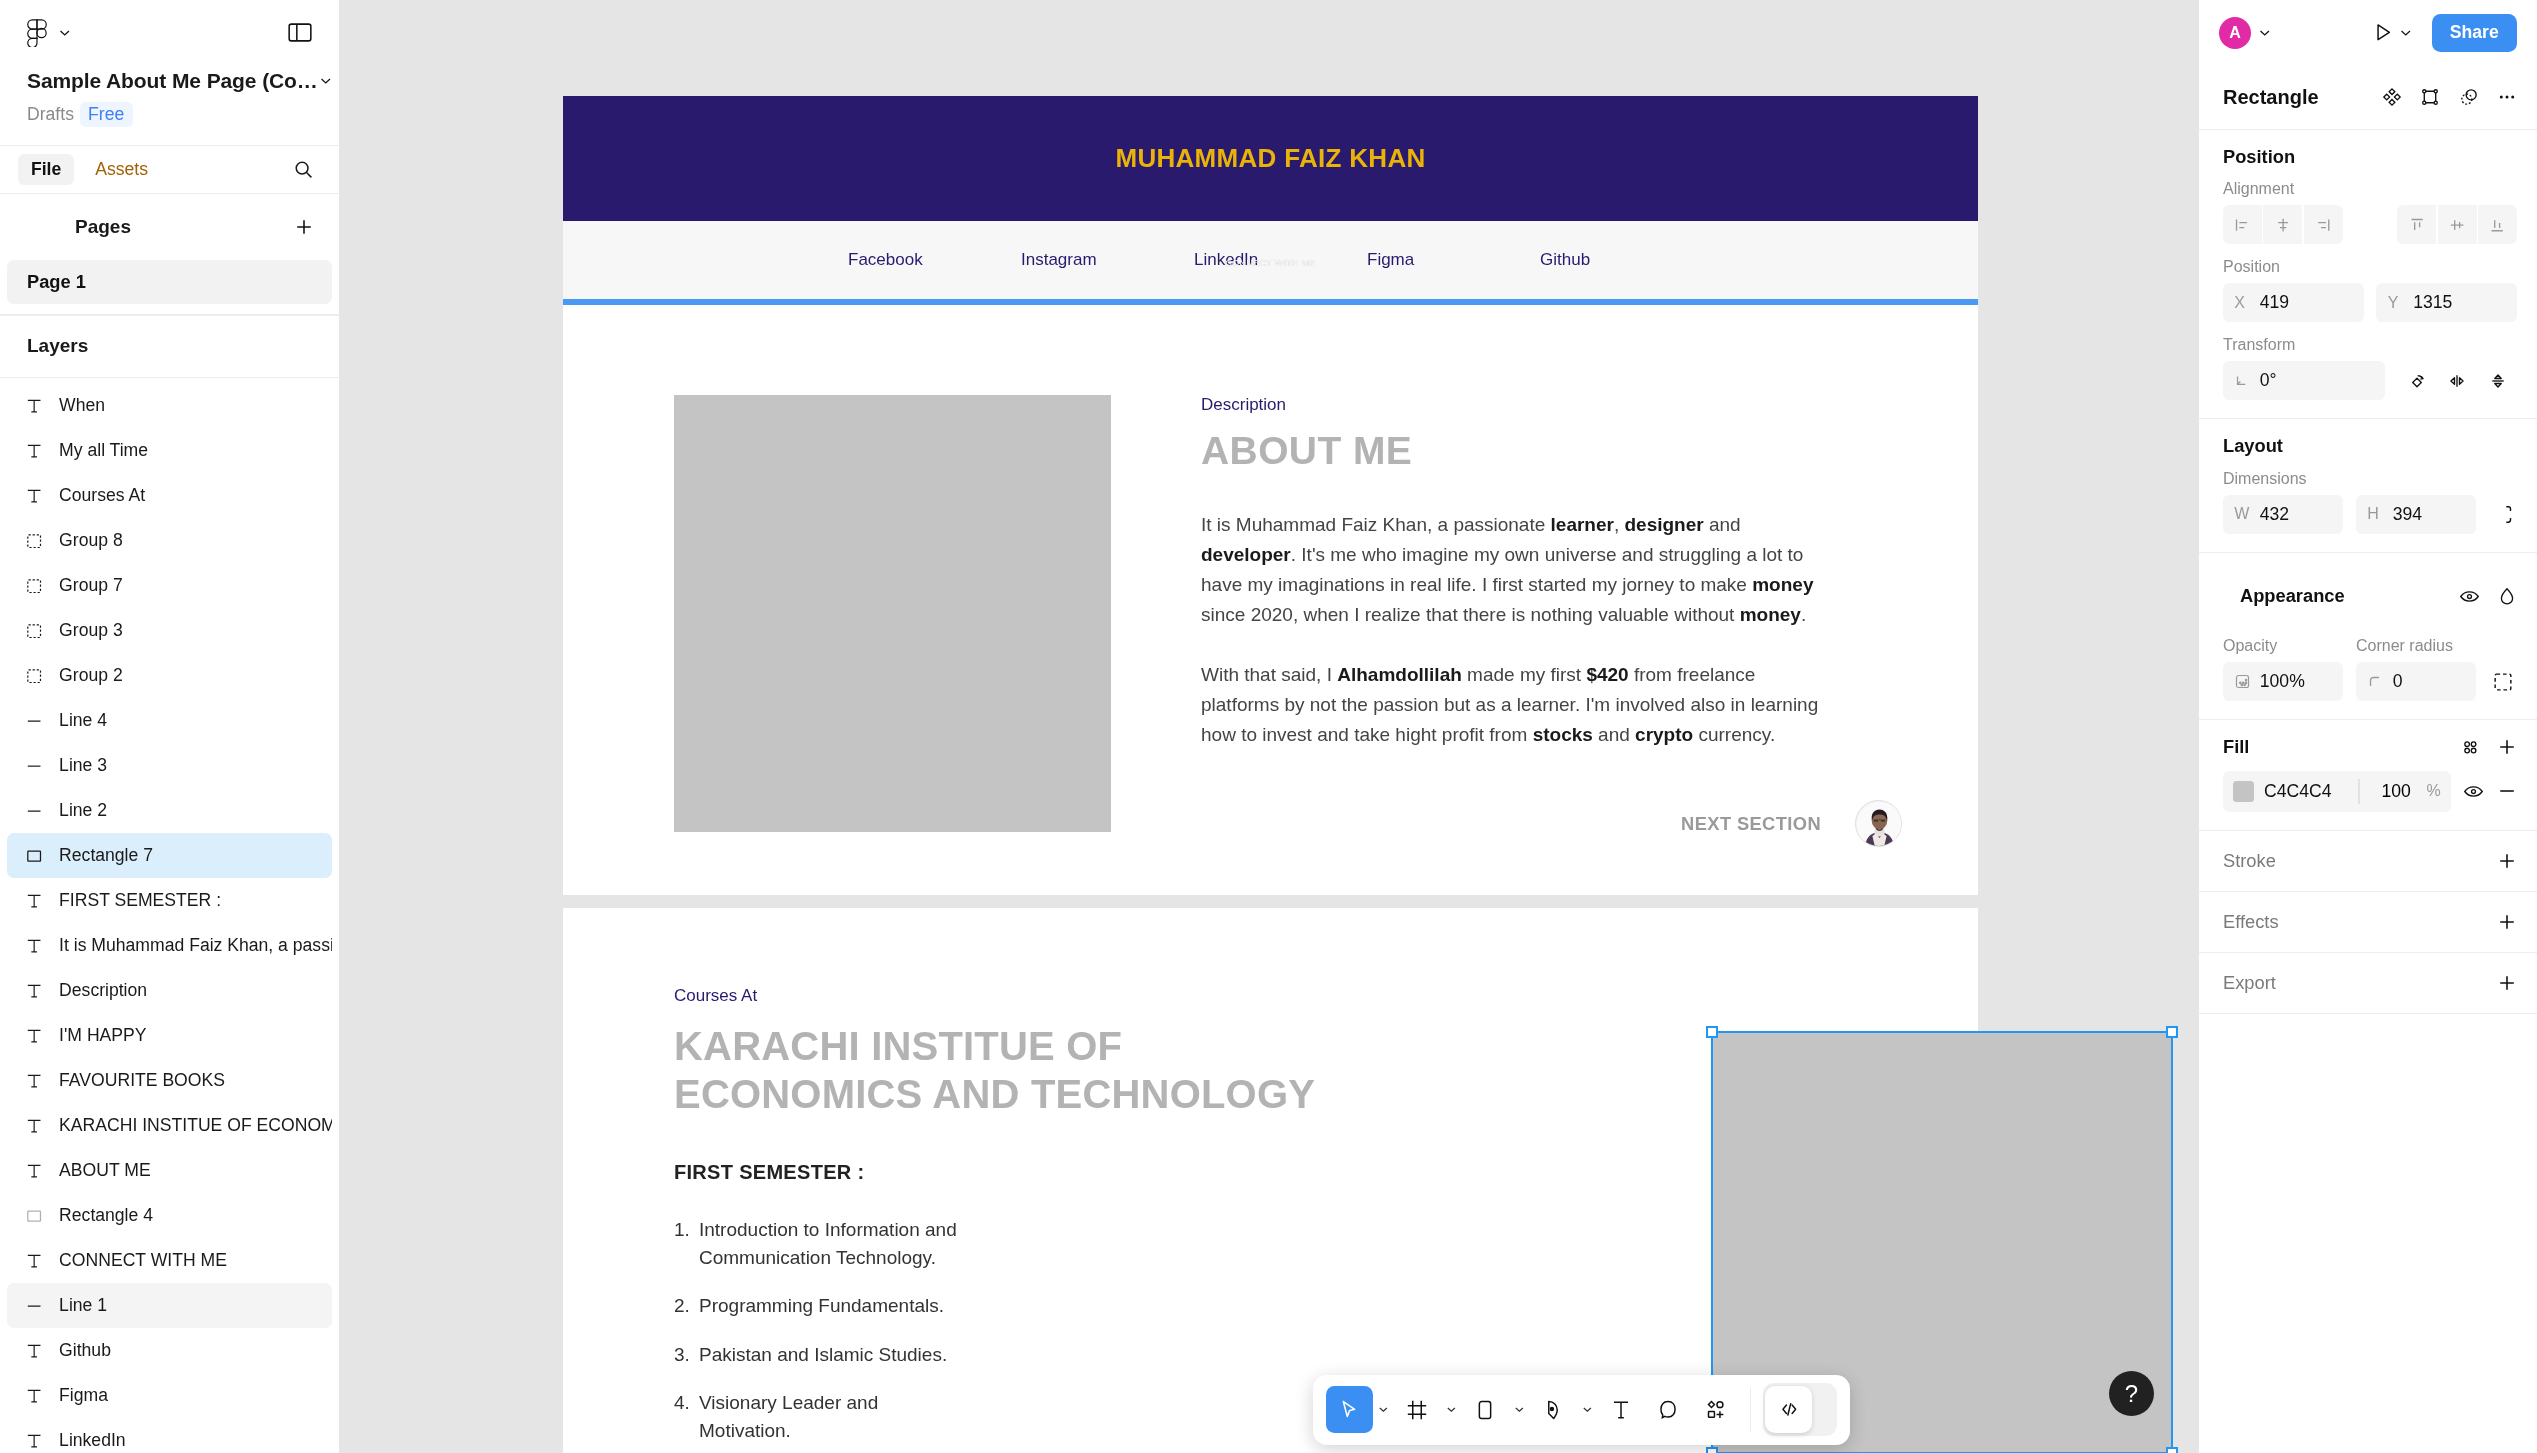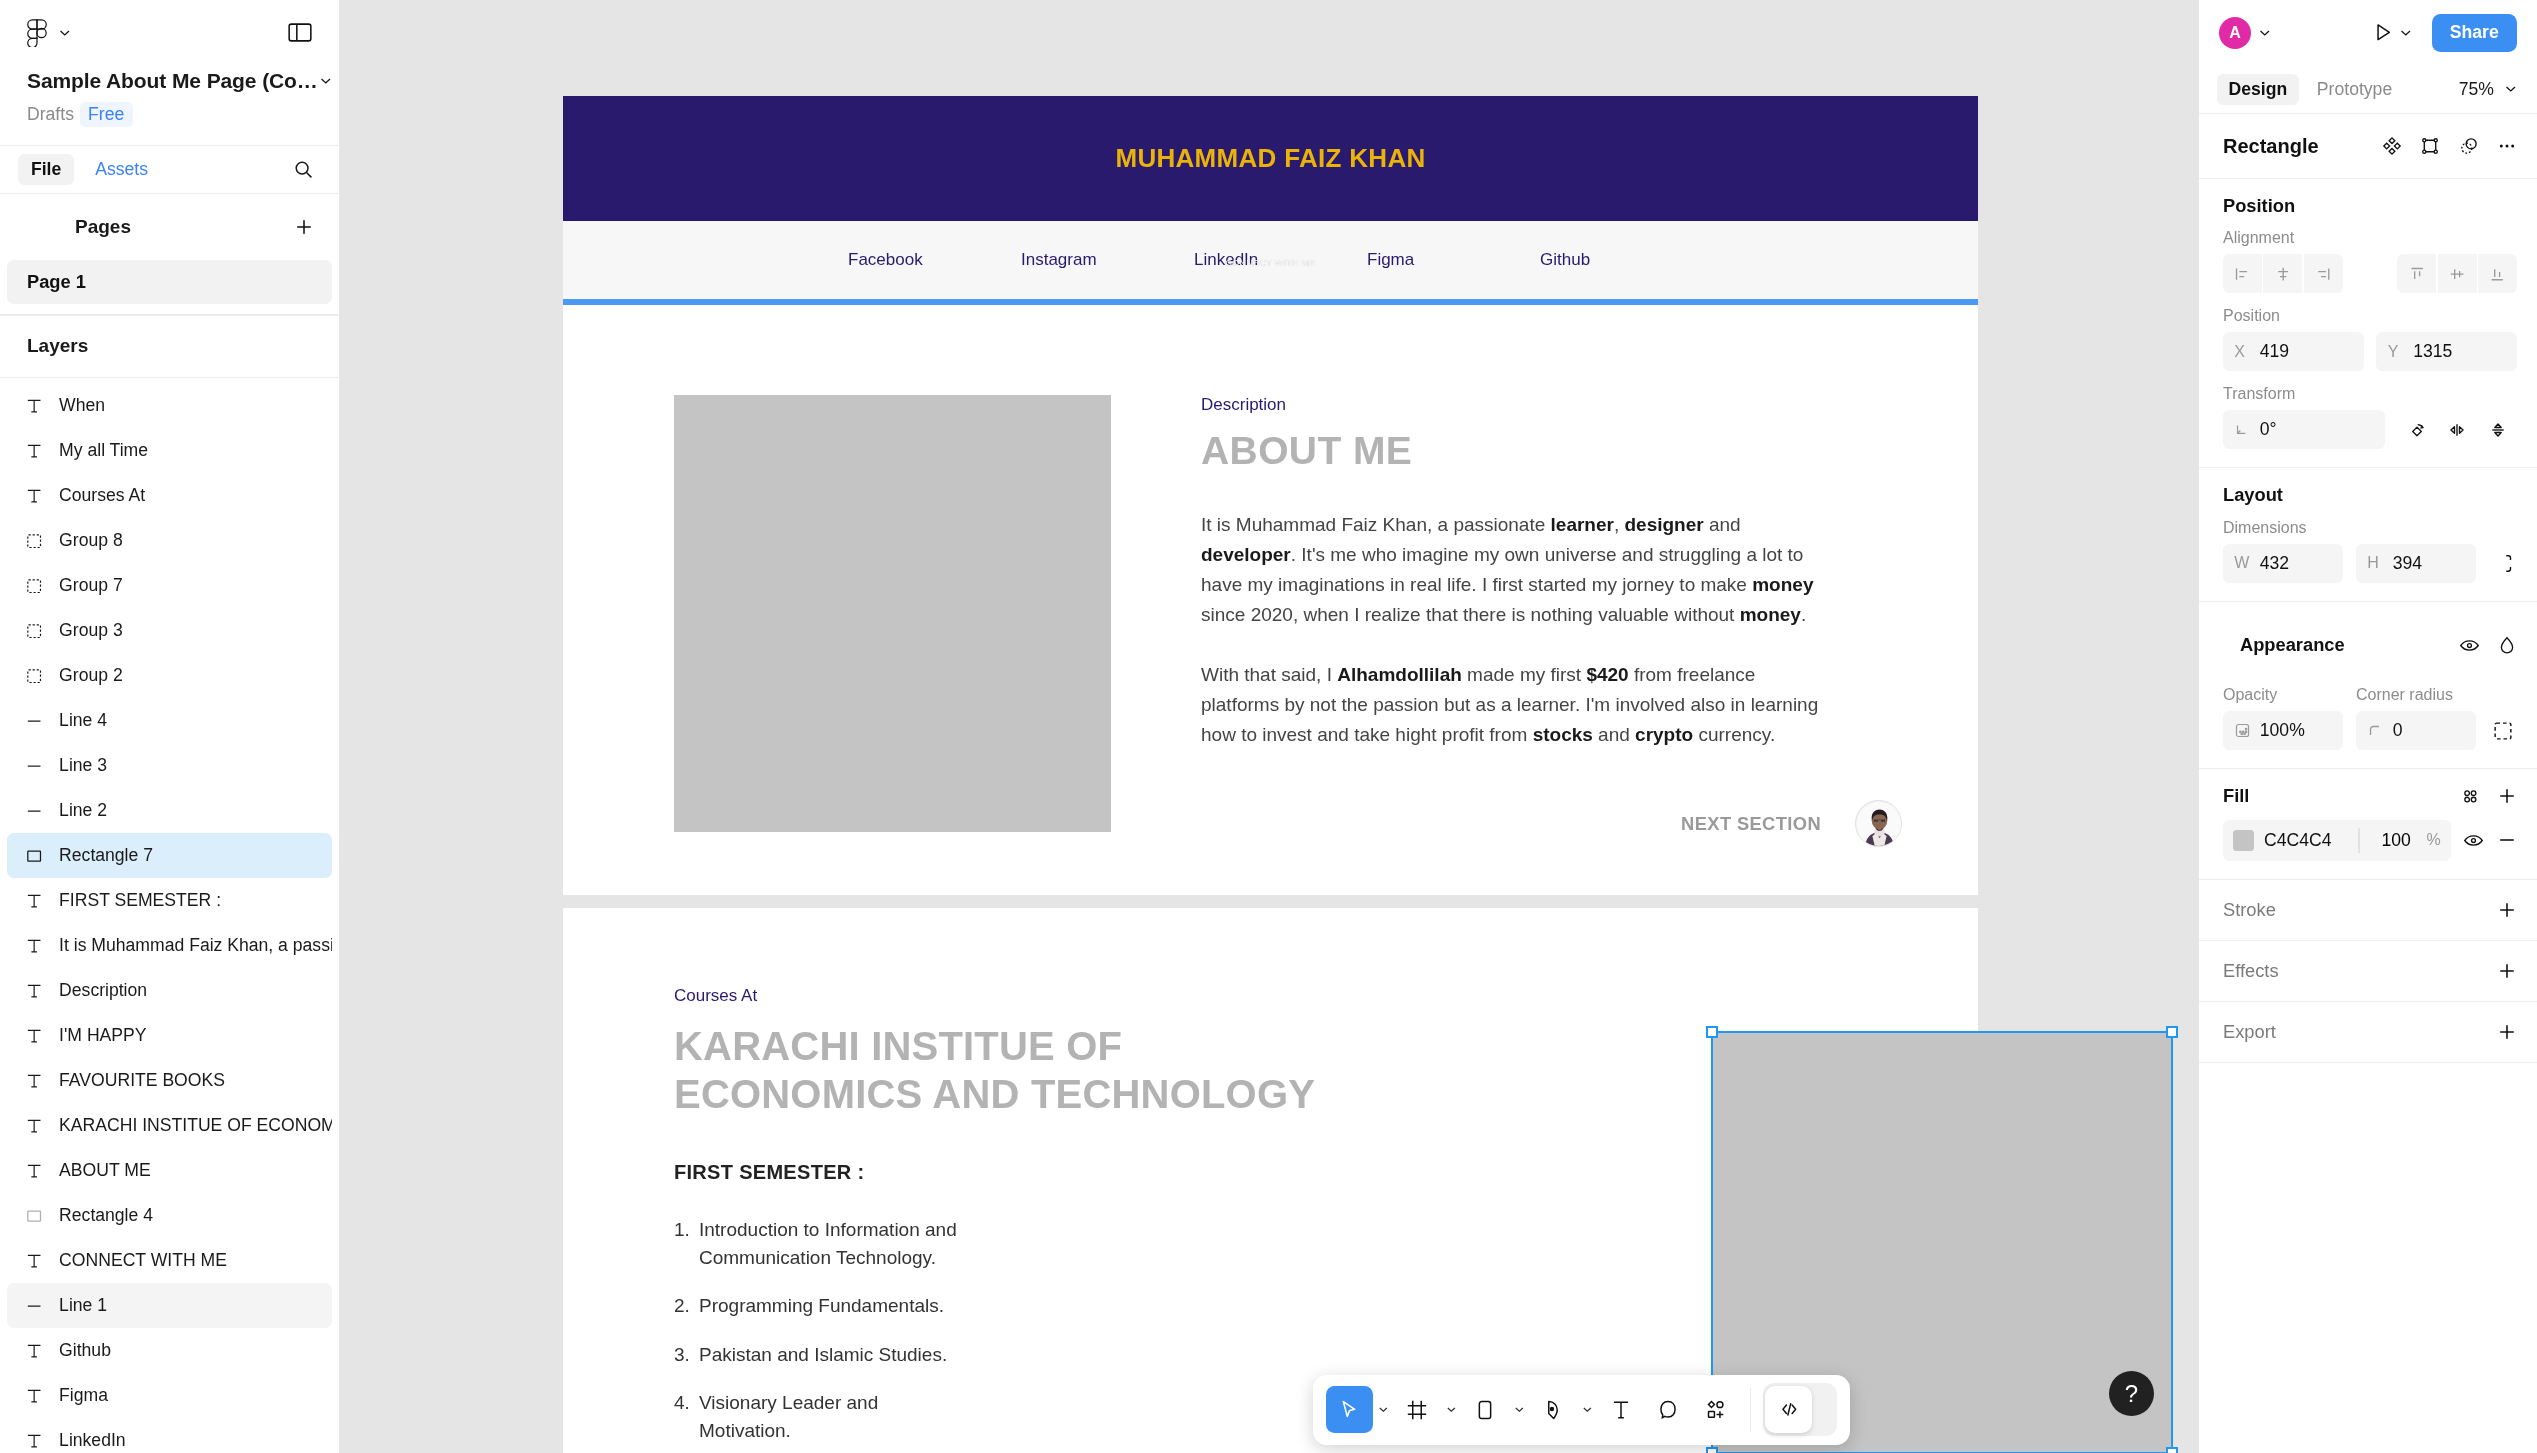--- a/index.html
+++ b/index.html
@@ -42,21 +42,21 @@
     border-radius: 5.6px; padding: 2.1px 8.5px;
   }
 
   .lp-tabs {
     height: 49px; display: flex; align-items: center;
     padding: 0 25px 0 18.3px; justify-content: space-between;
     border-top: 1.4px solid #ededed; border-bottom: 1.4px solid #ededed;
   }
   .lp-tabs-left { display: flex; align-items: center; gap: 8.5px; }
   .lp-tab {
-    font-size: 17.6px; color: #3b82f6; padding: 5px 12.7px;
+    font-size: 17.6px; color: #a16207; padding: 5px 12.7px;
     border-radius: 6.3px; font-weight: 400;
   }
   .lp-tab.active { color: #111111; font-weight: 700; background: #f2f2f2; }
 
   .section-head {
     height: 66px; display: flex; align-items: center; justify-content: space-between;
     padding: 0 25px 0 27px;
     margin-left: 48px;
   }
   .section-head-title { font-size: 19px; font-weight: 700; color: #1a1a1a; }
@@ -738,34 +738,20 @@
         </span>
         <span class="caret">
           <svg width="15.5" height="15.5" viewBox="0 0 22 22" fill="none" stroke="#111" stroke-width="1.8">
               <path d="M5 8.5l6 5.5 6-5.5"></path>
             </svg>
         </span>
       </div>
       <div class="share-btn">Share</div>
     </div>
 
-    <div class="rp-tabs">
-      <div class="rp-tabs-left">
-        <div class="rp-tab active">Design</div>
-        <div class="rp-tab">Prototype</div>
-      </div>
-      <div class="zoom-wrap">
-        <span class="zoom-val">75%</span>
-        <span class="caret">
-          <svg width="15.5" height="15.5" viewBox="0 0 22 22" fill="none" stroke="#111" stroke-width="1.8">
-              <path d="M5 8.5l6 5.5 6-5.5"></path>
-            </svg>
-        </span>
-      </div>
-    </div>
 
     <div class="rp-objhead">
       <div class="obj-name">Rectangle</div>
       <div class="obj-icons">
         <span>
           <svg width="20" height="20" viewBox="0 0 28 28" fill="none" stroke="#111" stroke-width="1.9">
             <path d="M14 2.6l4 4-4 4-4-4zM14 17.4l4 4-4 4-4-4zM2.6 14l4-4 4 4-4 4zM17.4 14l4-4 4 4-4 4z"></path>
           </svg>
         </span>
         <span>

